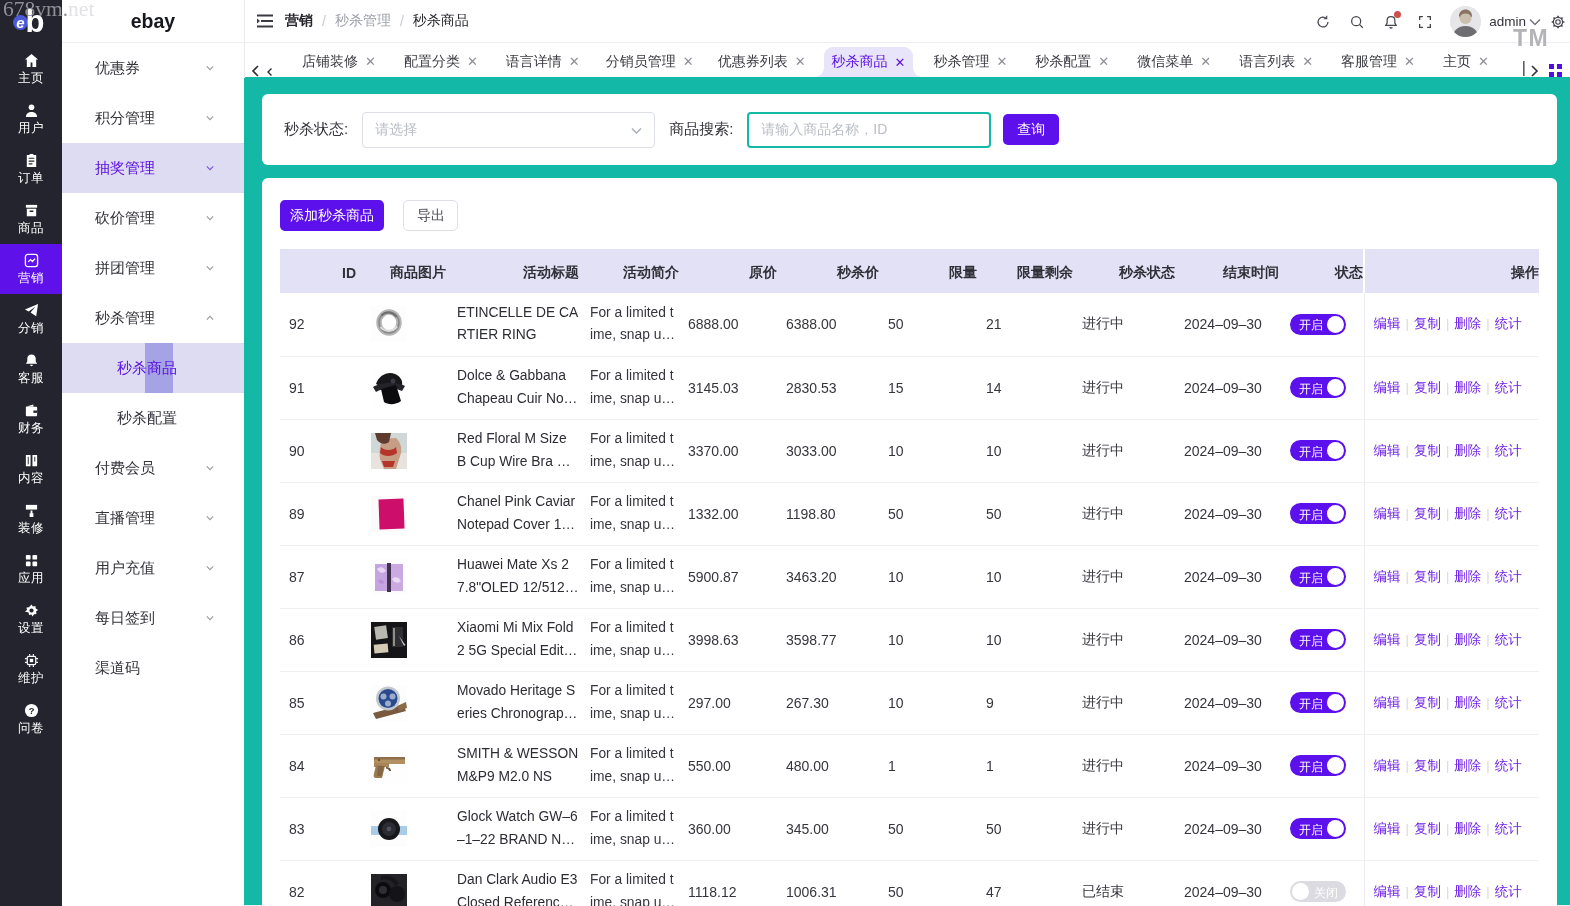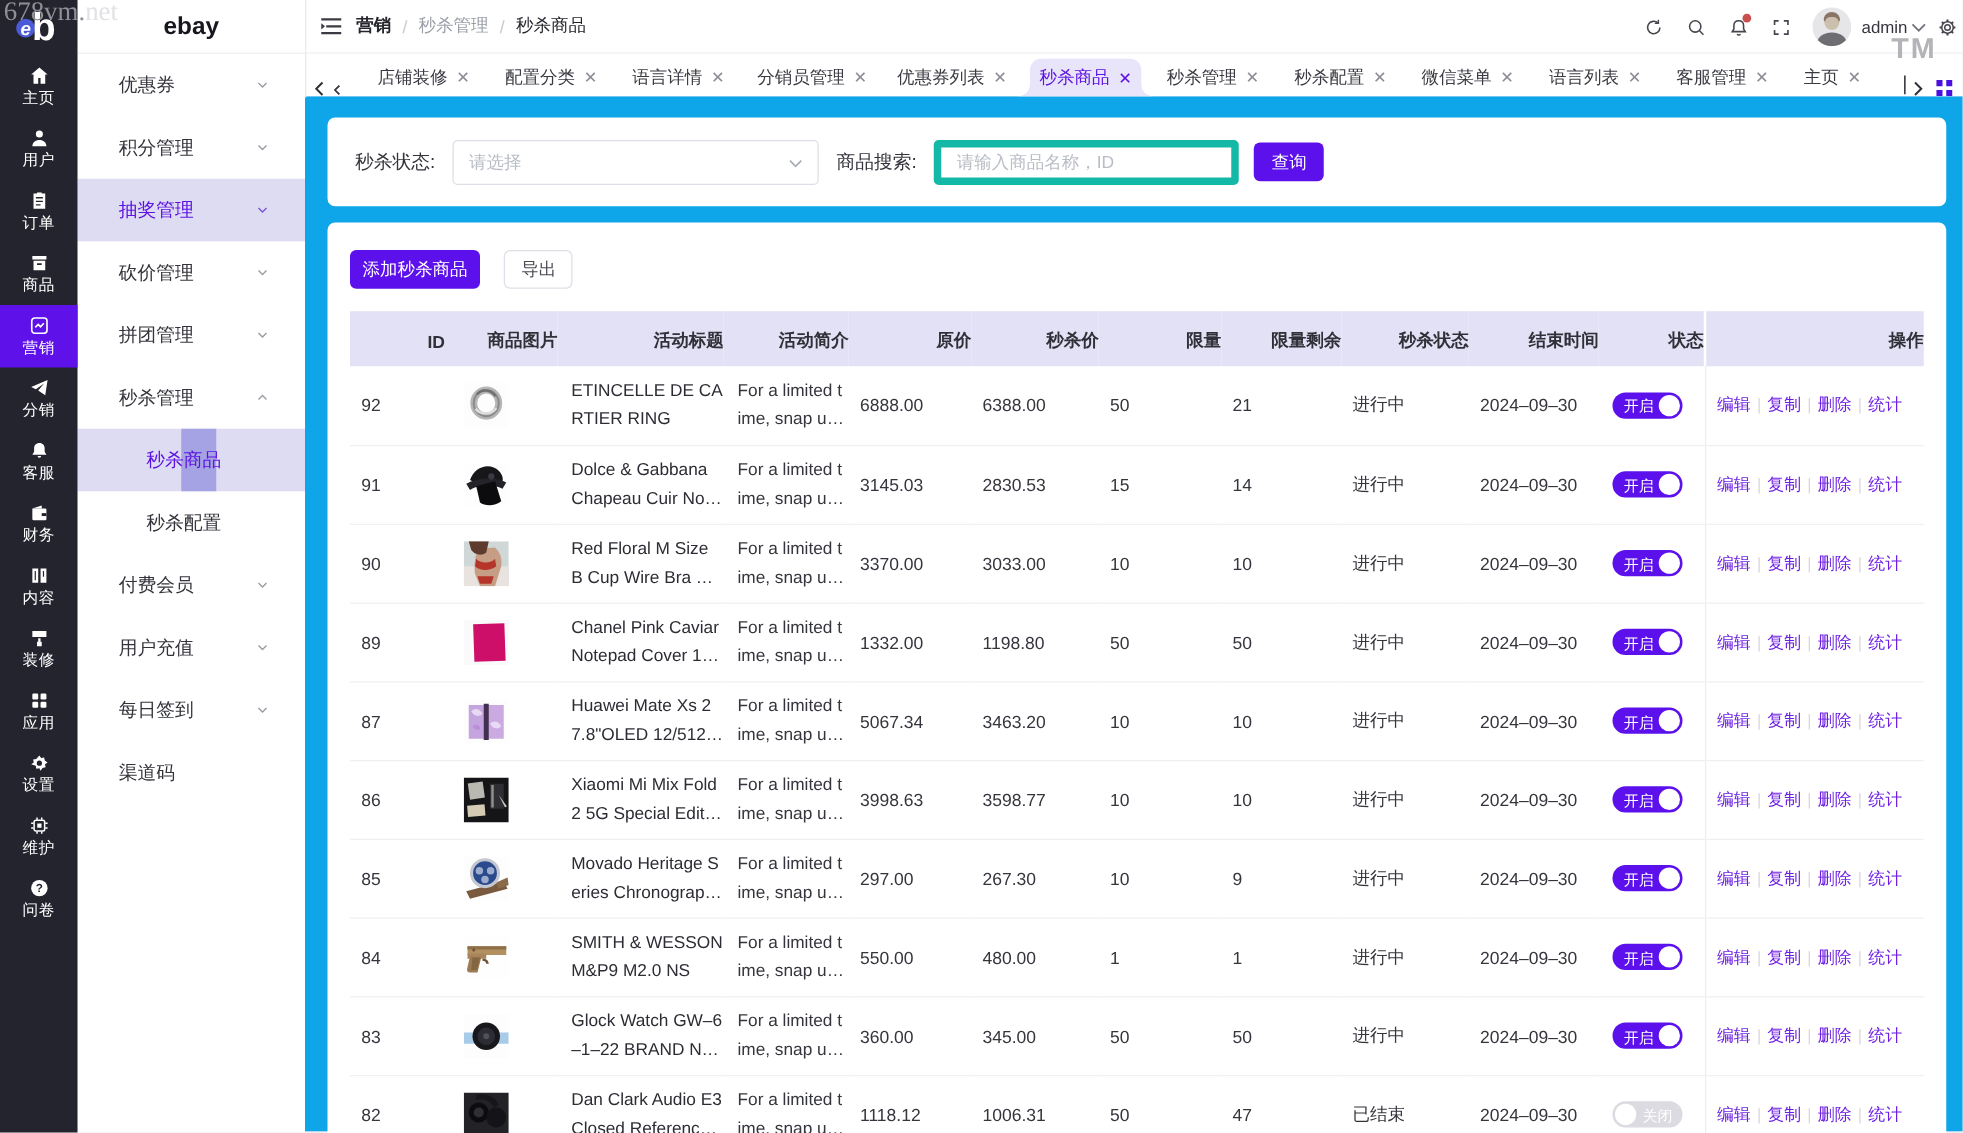--- a/index.html
+++ b/index.html
@@ -33,27 +33,27 @@
 .tico { width:14px; height:14px; color:#45454d; position:relative; }
 .avatar { width:31px; height:31px; border-radius:50%; background:#e9e9ec; overflow:hidden; position:relative; }
 .adminname { font-size:13.5px; color:#35353d; }
 .tabs { height:34px; background:#fff; display:flex; align-items:flex-end; position:relative; }
 .tab { height:31px; display:flex; align-items:center; font-size:14px; color:#3a3a42; padding:0 8px; border-radius:9px; margin:0 6px; white-space:nowrap; }
 .tab .x { color:#8d8d96; margin-left:7px; font-size:13px; }
 .tab.on { background:#e8e4f9; color:#5d13e2; height:30px; align-self:flex-end; border-radius:9px 9px 0 0; position:relative; }
 .tab.on::before { content:''; position:absolute; left:-9px; bottom:0; width:9px; height:9px; background:radial-gradient(circle at 0 0, rgba(0,0,0,0) 0 8.5px, #e8e4f9 9px); }
 .tab.on::after { content:''; position:absolute; right:-9px; bottom:0; width:9px; height:9px; background:radial-gradient(circle at 100% 0, rgba(0,0,0,0) 0 8.5px, #e8e4f9 9px); }
 .tab.on .x { color:#5d13e2; }
-.content { background:#0ea5e9; height:828px; padding:17px 13px 0 18px; }
+.content { background:#14b8a6; height:828px; padding:17px 13px 0 18px; }
 .card { background:#fff; border-radius:6px; }
 .filters { height:71px; display:flex; align-items:center; padding:0 22px; margin-bottom:13px; }
 .flabel { font-size:15px; color:#33333b; margin-right:14px; }
 .select { width:293px; height:36px; border:1px solid #dcdfe6; border-radius:4px; display:flex; align-items:center; padding:0 12px; color:#b9bdc6; font-size:14px; position:relative; background:#fff; }
 .select .carr { position:absolute; right:12px; top:14px; }
-.input { width:244px; height:36px; border:6px solid #14b8a6; border-radius:4px; display:flex; align-items:center; padding:0 12px; color:#b9bdc6; font-size:14px; background:#fff; }
+.input { width:244px; height:36px; border:2px solid #14b8a6; border-radius:4px; display:flex; align-items:center; padding:0 12px; color:#b9bdc6; font-size:14px; background:#fff; }
 .btn { height:31px; border-radius:5px; font-size:14px; display:inline-flex; align-items:center; justify-content:center; }
 .btn.primary { background:#5c10eb; color:#fff; }
 .btn.plain { background:#fff; border:1px solid #dcdfe6; color:#4b4b53; }
 .tablecard { padding:22px 18px 0 18px; height:745px; overflow:hidden; }
 .toolbar { margin-bottom:18px; height:31px; }
 table { border-collapse:collapse; table-layout:fixed; width:1259px; font-size:14px; }
 th { background:#e2e1f5; height:44px; text-align:right; font-weight:bold; color:#303038; padding:4px 0 0 9px; font-size:14px; }
 td { height:63px; border-bottom:1px solid #f0f0f2; color:#35353d; padding:0 4px 0 9px; vertical-align:middle; }
 td:nth-child(3), td:nth-child(4) { padding-left:11px; }
 
@@ -233,20 +233,26 @@
   <div class="mi sub">
       <span class="txt">秒杀配置</span>
     </div>
   <div class="mi">
       <span class="txt">付费会员</span>
       <svg class="arrow" viewBox="0 0 10 10" fill="none" stroke="#9a9aa3" stroke-width="1.4">
         <path d="M1 3l4 4 4-4"></path>
       </svg>
     </div>
   <div class="mi">
+      <span class="txt">直播管理</span>
+      <svg class="arrow" viewBox="0 0 10 10" fill="none" stroke="#9a9aa3" stroke-width="1.4">
+        <path d="M1 3l4 4 4-4"></path>
+      </svg>
+    </div>
+  <div class="mi">
       <span class="txt">用户充值</span>
       <svg class="arrow" viewBox="0 0 10 10" fill="none" stroke="#9a9aa3" stroke-width="1.4">
         <path d="M1 3l4 4 4-4"></path>
       </svg>
     </div>
   <div class="mi">
       <span class="txt">每日签到</span>
       <svg class="arrow" viewBox="0 0 10 10" fill="none" stroke="#9a9aa3" stroke-width="1.4">
         <path d="M1 3l4 4 4-4"></path>
       </svg>
@@ -526,21 +532,21 @@
                   <path d="M21 20c3-3 7-2 9 2-3 3-7 2-9-2z" fill="#ead9f5"></path>
                   <path d="M7 22c2-2 5-1.5 6.5 1.5-2 2-5 1.5-6.5-1.5z" fill="#b98fd8"></path>
                 </svg>
               </td>
             <td>
                 <div class="title2">Huawei Mate Xs 2<br>7.8"OLED 12/512…</div>
               </td>
             <td>
                 <div class="desc">For a limited t<br>ime, snap u…</div>
               </td>
-            <td>5067.34</td>
+            <td>5900.87</td>
               <td>3463.20</td>
               <td>10</td>
               <td>10</td>
               <td>进行中</td>
               <td>2024–09–30</td>
             <td>
                 <div class="toggle">
                   <span class="lab">开启</span>
                   <span class="knob"></span>
                 </div>

